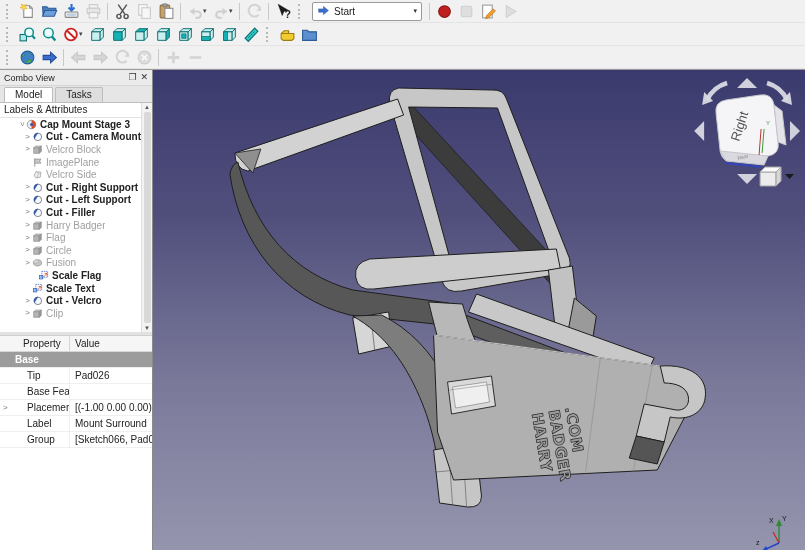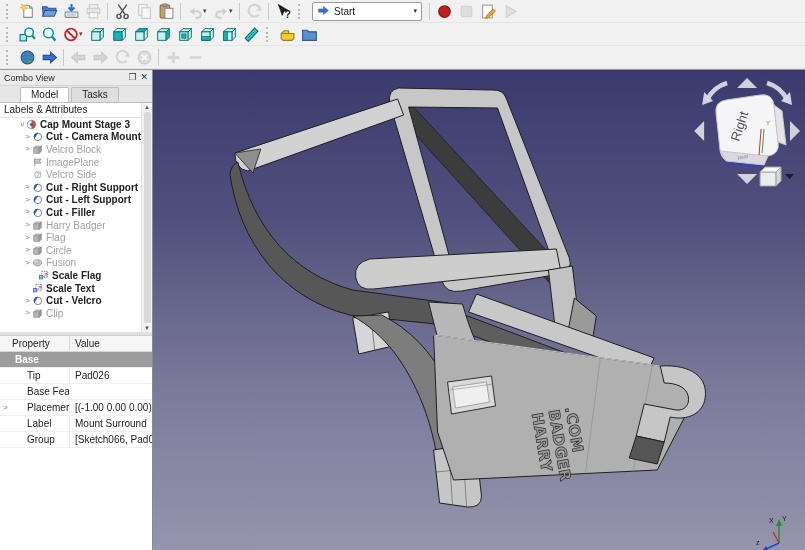--- a/index.html
+++ b/index.html
@@ -19,40 +19,40 @@
          height:17px;padding:0 4px;width:100px;margin:0 4px}
   .combo svg{width:13px;height:13px}
   .combo .lbl{flex:1;font-size:10px}
   .combo .caret{font-size:7px;color:#333}
 
   
   .main{display:flex;height:482px}
   .left{width:152px;background:#f0f0f0;display:flex;flex-direction:column;flex:none}
   .panel-title{height:15px;display:flex;align-items:center;padding:0 4px;font-size:9px;background:#ebebeb;border-bottom:1px solid #d5d5d5}
   .pt-btns{margin-left:auto;display:flex;gap:4px;font-size:9px;color:#333;line-height:9px}
-  .tabs{display:flex;height:17px;background:#e6e6e6;padding:2px 0 0 20px;border-bottom:1px solid #bdbdbd;align-items:flex-end;box-sizing:border-box}
+  .tabs{display:flex;height:17px;background:#e6e6e6;padding:2px 0 0 4px;border-bottom:1px solid #bdbdbd;align-items:flex-end;box-sizing:border-box}
   .tab{padding:1px 10px 2px;font-size:10px;border:1px solid #bdbdbd;border-bottom:none;background:#dedede;margin-right:2px;border-radius:2px 2px 0 0}
   .tab.active{background:#fff;font-weight:normal}
 
   .tree{background:#fff;height:229px;position:relative;overflow:hidden;border-bottom:3px solid #e2e2e2;flex:none}
   .tree-header{height:14px;line-height:14px;padding-left:4px;border-bottom:1px solid #e3e3e3;color:#222}
   .titem{display:flex;align-items:center;height:12.6px;white-space:nowrap}
   .titem .exp{width:9px;text-align:center;color:#777;font-size:8px;line-height:8px;flex:none}
   .titem .exp.open{transform:rotate(90deg)}
   .titem svg{width:11px;height:11px;margin-right:3px;flex:none}
   .titem .lab{font-size:10px;overflow:hidden}
   .bold .lab{font-weight:bold}
   .dim .lab{color:#9f9f9f}
   .vscroll{position:absolute;right:0;top:0;bottom:0;width:11px;background:#f3f3f3;border-left:1px solid #dedede;
            display:flex;flex-direction:column;align-items:center;font-size:6px;color:#555;padding:1px 0;box-sizing:border-box}
   .vthumb{flex:1;width:7px;background:#d9d9d9;margin:2px 0;border-radius:2px}
 
   .props{flex:1;background:#fff;font-size:10px;overflow:hidden;border-top:1px solid #cfcfcf}
   .phead{display:flex;height:15px;line-height:15px;border-bottom:1px solid #d6d6d6;background:#f6f6f6}
-  .phead .c1{width:70px;padding-left:12px;border-right:1px solid #d6d6d6;box-sizing:border-box}
+  .phead .c1{width:70px;padding-left:23px;border-right:1px solid #d6d6d6;box-sizing:border-box}
   .phead .c2{flex:1;padding-left:5px}
   .prow{display:flex;height:15px;line-height:15px;border-bottom:1px solid #efefef;position:relative}
   .prow .pn{width:70px;padding-left:27px;border-right:1px solid #efefef;box-sizing:border-box;white-space:nowrap;overflow:hidden}
   .prow .pv{flex:1;padding-left:5px;white-space:nowrap;overflow:hidden}
   .prow .pexp{position:absolute;left:3px;top:0;color:#777;font-size:8px}
   .prow.group{background:#9c9c9c;color:#fff;font-weight:bold;padding-left:15px}
 
   
   .viewport{flex:1;position:relative;border-left:1px solid #8a8a8a;
             background:linear-gradient(to bottom,#3b3a6e 0%,#504f7c 30%,#7a799a 65%,#9695ae 100%)}

